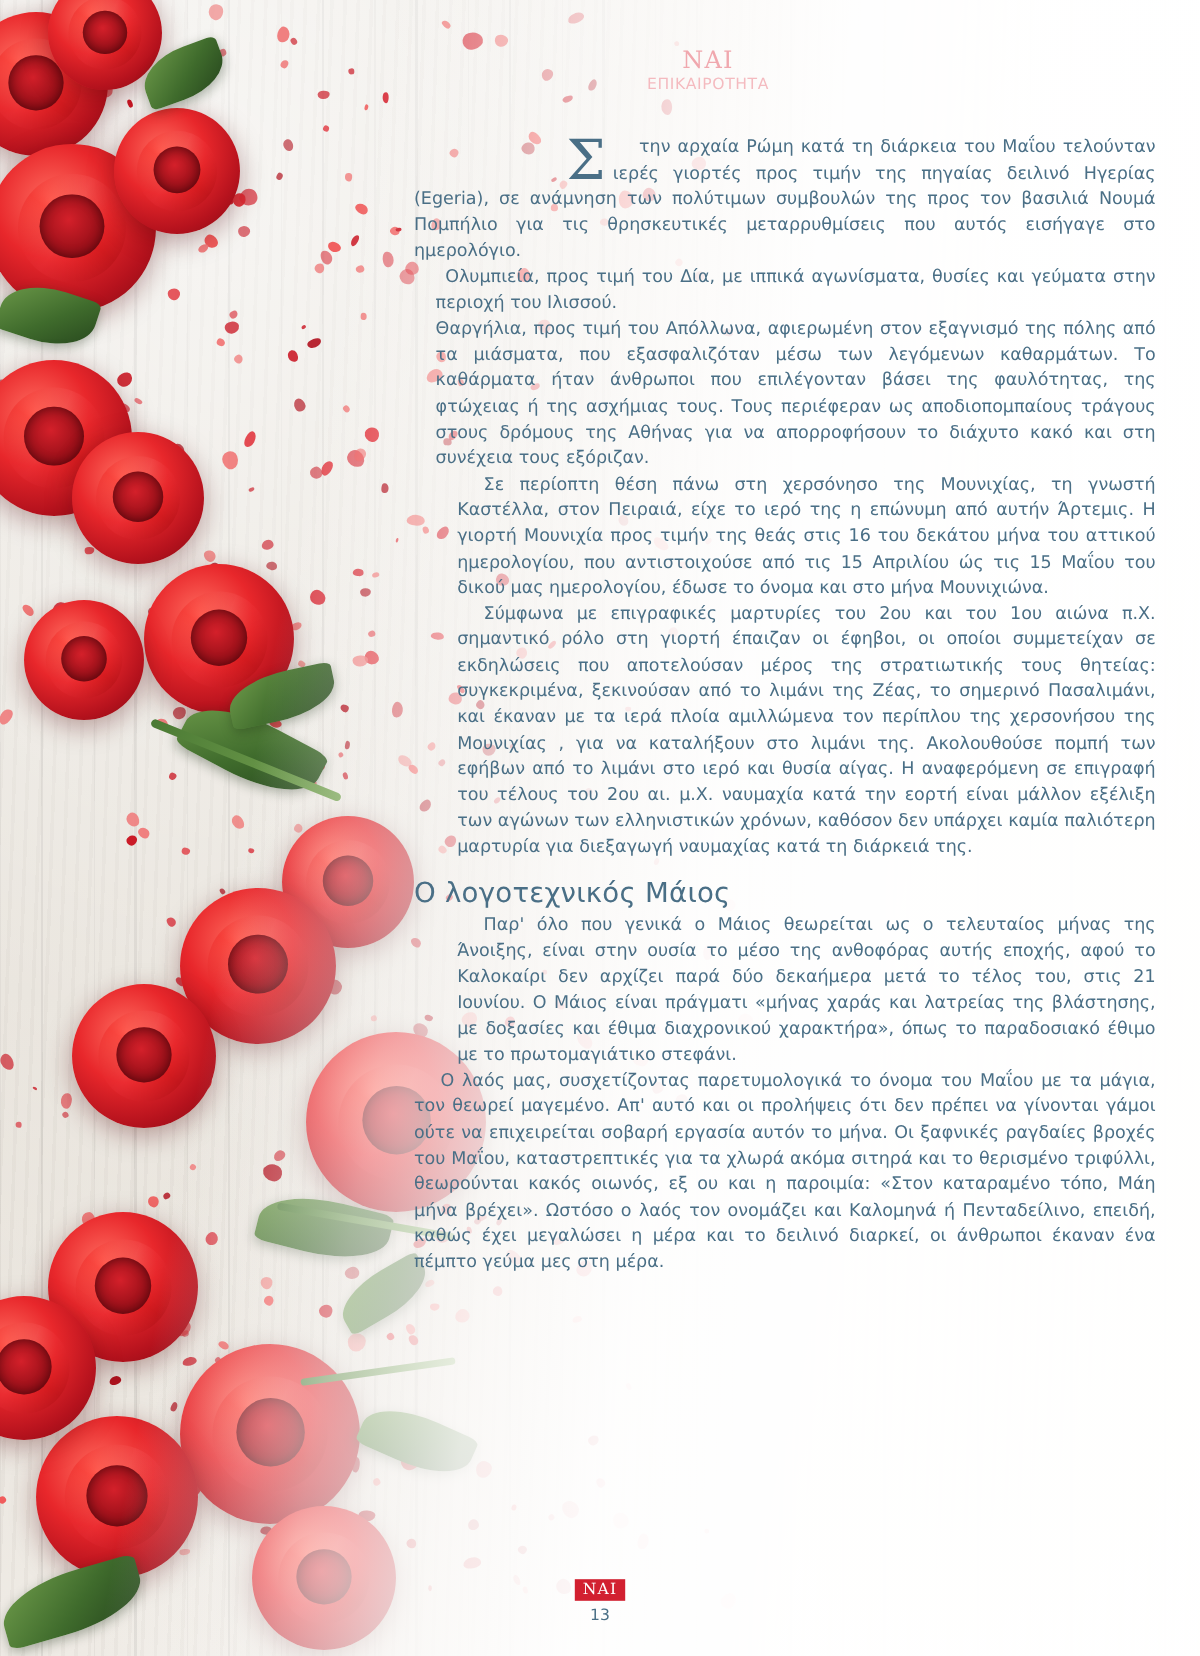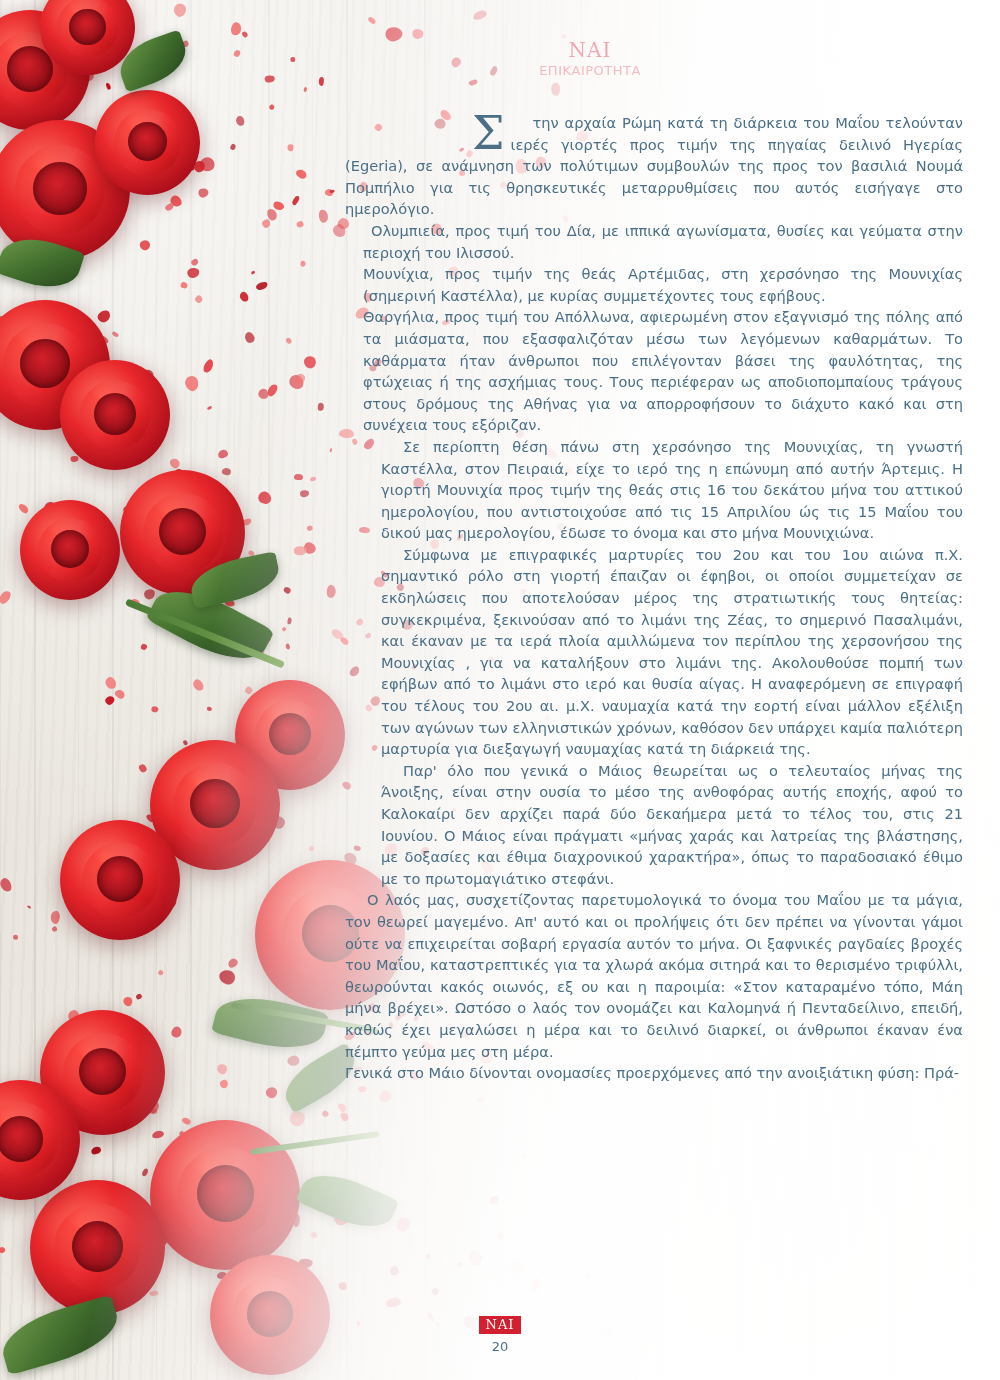--- a/index.html
+++ b/index.html
@@ -584,30 +584,29 @@
     <div class="kicker">ΕΠΙΚΑΙΡΟΤΗΤΑ</div>
   </div>
 
   <div class="article">
 
     <p class="lead"><span class="dropcap">Σ</span><span>την αρχαία Ρώμη κατά τη διάρκεια του Μαΐου τελούνταν ιερές γιορτές προς τιμήν της πηγαίας δειλινό Ηγερίας (Egeria), σε ανάμνηση των πολύτιμων συμβουλών της προς τον βασιλιά Νουμά Πομπήλιο για τις θρησκευτικές μεταρρυθμίσεις που αυτός εισήγαγε στο ημερολόγιο.</span></p>
 
 
     <p class="tight hang-indent2">Ολυμπιεία, προς τιμή του Δία, με ιππικά αγωνίσματα, θυσίες και γεύματα στην περιοχή του Ιλισσού.</p>
 
-    <p class="noindent hang-indent2">Μουνίχια, προς τιμήν της θεάς Αρτέμιδας, στη χερσόνησο της Μουνιχίας (σημερινή Καστέλλα), με κυρίας συμμετέχοντες τους εφήβους.</p>
 
     <p class="noindent hang-indent2">Θαργήλια, προς τιμή του Απόλλωνα, αφιερωμένη στον εξαγνισμό της πόλης από τα μιάσματα, που εξασφαλιζόταν μέσω των λεγόμενων καθαρμάτων. Το καθάρματα ήταν άνθρωποι που επιλέγονταν βάσει της φαυλότητας, της φτώχειας ή της ασχήμιας τους. Τους περιέφεραν ως αποδιοπομπαίους τράγους στους δρόμους της Αθήνας για να απορροφήσουν το διάχυτο κακό και στη συνέχεια τους εξόριζαν.</p>
 
     <p class="hang-indent">Σε περίοπτη θέση πάνω στη χερσόνησο της Μουνιχίας, τη γνωστή Καστέλλα, στον Πειραιά, είχε το ιερό της η επώνυμη από αυτήν Άρτεμις. Η γιορτή Μουνιχία προς τιμήν της θεάς στις 16 του δεκάτου μήνα του αττικού ημερολογίου, που αντιστοιχούσε από τις 15 Απριλίου ώς τις 15 Μαΐου του δικού μας ημερολογίου, έδωσε το όνομα και στο μήνα Μουνιχιώνα.</p>
     <p class="hang-indent">Σύμφωνα με επιγραφικές μαρτυρίες του 2ου και του 1ου αιώνα π.Χ. σημαντικό ρόλο στη γιορτή έπαιζαν οι έφηβοι, οι οποίοι συμμετείχαν σε εκδηλώσεις που αποτελούσαν μέρος της στρατιωτικής τους θητείας: συγκεκριμένα, ξεκινούσαν από το λιμάνι της Ζέας, το σημερινό Πασαλιμάνι, και έκαναν με τα ιερά πλοία αμιλλώμενα τον περίπλου της χερσονήσου της Μουνιχίας , για να καταλήξουν στο λιμάνι της. Ακολουθούσε πομπή των εφήβων από το λιμάνι στο ιερό και θυσία αίγας. Η αναφερόμενη σε επιγραφή του τέλους του 2ου αι. μ.Χ. ναυμαχία κατά την εορτή είναι μάλλον εξέλιξη των αγώνων των ελληνιστικών χρόνων, καθόσον δεν υπάρχει καμία παλιότερη μαρτυρία για διεξαγωγή ναυμαχίας κατά τη διάρκειά της.</p>
 
+    <h2 class="section">Ο λογοτεχνικός Μάιος</h2>
     <p class="hang-indent">Παρ' όλο που γενικά ο Μάιος θεωρείται ως ο τελευταίος μήνας της Άνοιξης, είναι στην ουσία το μέσο της ανθοφόρας αυτής εποχής, αφού το Καλοκαίρι δεν αρχίζει παρά δύο δεκαήμερα μετά το τέλος του, στις 21 Ιουνίου. Ο Μάιος είναι πράγματι «μήνας χαράς και λατρείας της βλάστησης, με δοξασίες και έθιμα διαχρονικού χαρακτήρα», όπως το παραδοσιακό έθιμο με το πρωτομαγιάτικο στεφάνι.</p>
     <p>Ο λαός μας, συσχετίζοντας παρετυμολογικά το όνομα του Μαΐου με τα μάγια, τον θεωρεί μαγεμένο. Απ' αυτό και οι προλήψεις ότι δεν πρέπει να γίνονται γάμοι ούτε να επιχειρείται σοβαρή εργασία αυτόν το μήνα. Οι ξαφνικές ραγδαίες βροχές του Μαΐου, καταστρεπτικές για τα χλωρά ακόμα σιτηρά και το θερισμένο τριφύλλι, θεωρούνται κακός οιωνός, εξ ου και η παροιμία: «Στον καταραμένο τόπο, Μάη μήνα βρέχει». Ωστόσο ο λαός τον ονομάζει και Καλομηνά ή Πενταδείλινο, επειδή, καθώς έχει μεγαλώσει η μέρα και το δειλινό διαρκεί, οι άνθρωποι έκαναν ένα πέμπτο γεύμα μες στη μέρα.</p>
-    <p class="noindent">Γενικά στο Μάιο δίνονται ονομασίες προερχόμενες από την ανοιξιάτικη φύση: Πρά-</p>
   </div>
 
   <div class="footer">
     <div class="logo">ΝΑΙ</div>
-    <div class="pagenum">20</div>
+    <div class="pagenum">13</div>
   </div>
 
 </div>
 
 </body></html>

